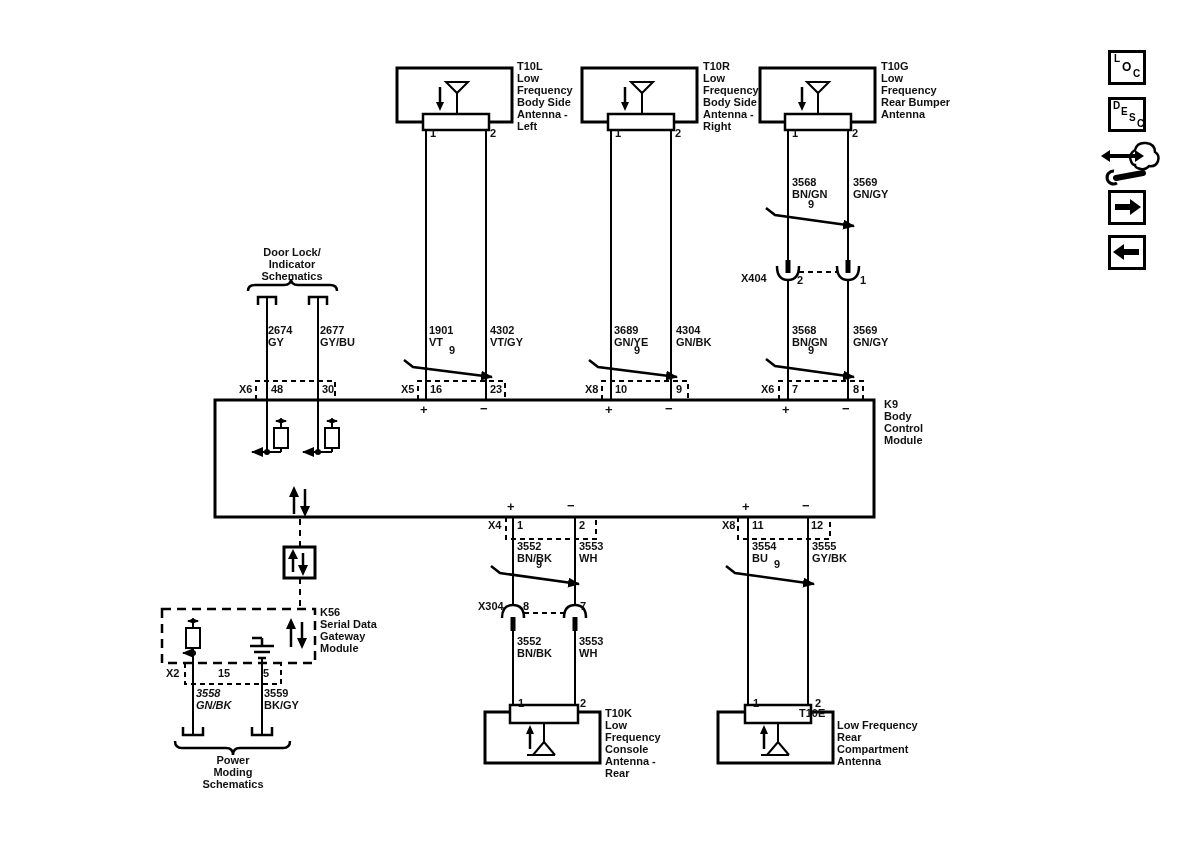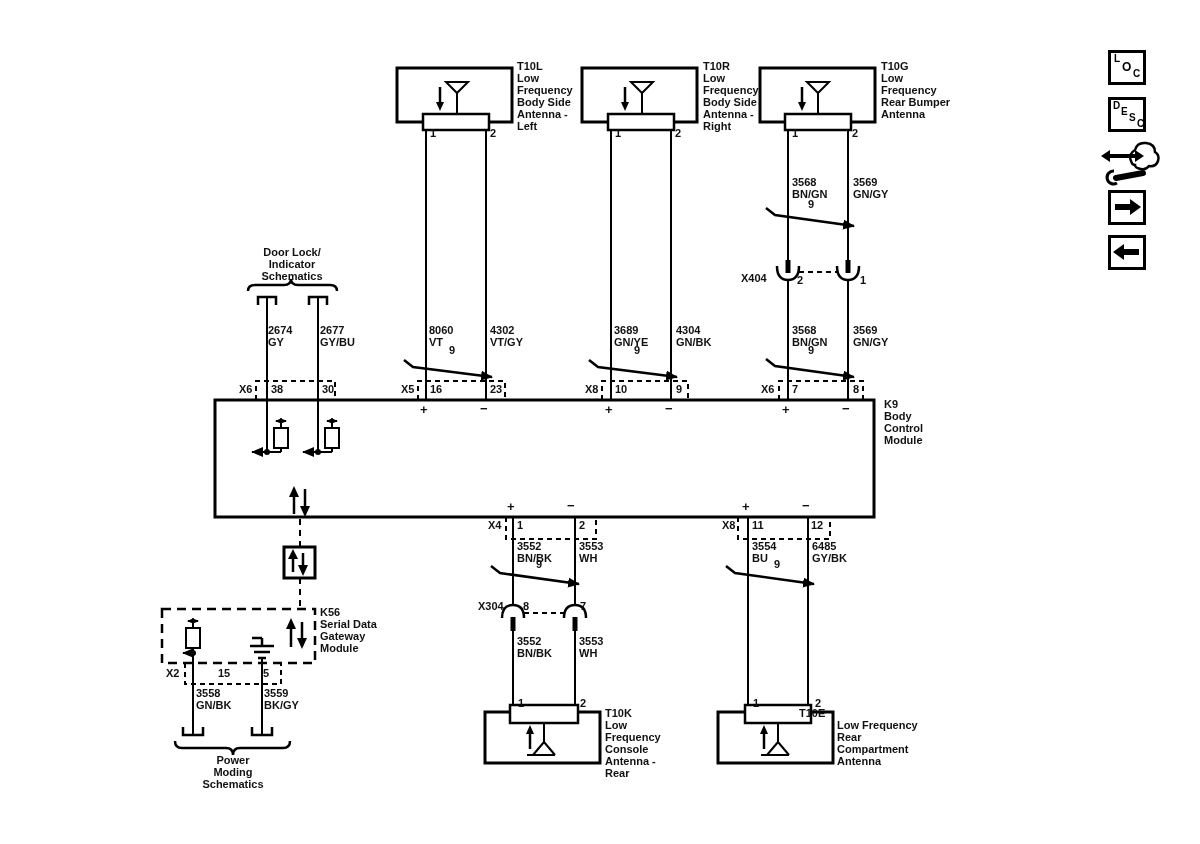--- a/index.html
+++ b/index.html
@@ -243,42 +243,42 @@
 
 <div class="lbl c" style="left:242px;top:246px;width:100px;">Door Lock/
 Indicator
 Schematics</div>
 <div class="lbl c" style="left:183px;top:754px;width:100px;">Power
 Moding
 Schematics</div>
 
 <div class="lbl" style="left:268px;top:324px;"><span>2674</span><br><span>GY</span></div>
 <div class="lbl" style="left:320px;top:324px;"><span>2677</span><br><span>GY/BU</span></div>
-<div class="lbl" style="left:429px;top:324px;"><span>8060</span><br><span>VT</span></div>
+<div class="lbl" style="left:429px;top:324px;"><span>1901</span><br><span>VT</span></div>
 <div class="lbl" style="left:490px;top:324px;"><span>4302</span><br><span>VT/GY</span></div>
 <div class="lbl" style="left:614px;top:324px;"><span>3689</span><br><span>GN/YE</span></div>
 <div class="lbl" style="left:676px;top:324px;"><span>4304</span><br><span>GN/BK</span></div>
 <div class="lbl" style="left:792px;top:176px;"><span>3568</span><br><span>BN/GN</span></div>
 <div class="lbl" style="left:853px;top:176px;"><span>3569</span><br><span>GN/GY</span></div>
 <div class="lbl" style="left:792px;top:324px;"><span>3568</span><br><span>BN/GN</span></div>
 <div class="lbl" style="left:853px;top:324px;"><span>3569</span><br><span>GN/GY</span></div>
 
 <div class="lbl" style="left:449px;top:344px;">9</div>
 <div class="lbl" style="left:634px;top:344px;">9</div>
 <div class="lbl" style="left:808px;top:198px;">9</div>
 <div class="lbl" style="left:808px;top:344px;">9</div>
 <div class="lbl" style="left:536px;top:558px;">9</div>
 <div class="lbl" style="left:774px;top:558px;">9</div>
 
 <div class="lbl" style="left:741px;top:272px;">X404</div>
 <div class="lbl" style="left:797px;top:274px;">2</div>
 <div class="lbl" style="left:860px;top:274px;">1</div>
 
 <div class="lbl" style="left:239px;top:383px;">X6</div>
-<div class="lbl" style="left:271px;top:383px;">38</div>
+<div class="lbl" style="left:271px;top:383px;">48</div>
 <div class="lbl" style="left:322px;top:383px;">30</div>
 <div class="lbl" style="left:401px;top:383px;">X5</div>
 <div class="lbl" style="left:430px;top:383px;">16</div>
 <div class="lbl" style="left:490px;top:383px;">23</div>
 <div class="lbl" style="left:585px;top:383px;">X8</div>
 <div class="lbl" style="left:615px;top:383px;">10</div>
 <div class="lbl" style="left:676px;top:383px;">9</div>
 <div class="lbl" style="left:761px;top:383px;">X6</div>
 <div class="lbl" style="left:792px;top:383px;">7</div>
 <div class="lbl" style="left:853px;top:383px;">8</div>
@@ -308,22 +308,22 @@
 <div class="lbl" style="left:579px;top:519px;">2</div>
 <div class="lbl" style="left:722px;top:519px;">X8</div>
 <div class="lbl" style="left:752px;top:519px;">11</div>
 <div class="lbl" style="left:811px;top:519px;">12</div>
 
 <div class="lbl" style="left:517px;top:540px;"><span>3552</span><br><span>BN/BK</span></div>
 <div class="lbl" style="left:579px;top:540px;"><span>3553</span><br><span>WH</span></div>
 <div class="lbl" style="left:517px;top:635px;"><span>3552</span><br><span>BN/BK</span></div>
 <div class="lbl" style="left:579px;top:635px;"><span>3553</span><br><span>WH</span></div>
 <div class="lbl" style="left:752px;top:540px;"><span>3554</span><br><span>BU</span></div>
-<div class="lbl" style="left:812px;top:540px;"><span>6485</span><br><span>GY/BK</span></div>
-<div class="lbl" style="left:196px;top:687px;"><span>3558</span><br><span>GN/BK</span></div>
+<div class="lbl" style="left:812px;top:540px;"><span>3555</span><br><span>GY/BK</span></div>
+<div class="lbl" style="left:196px;top:687px;font-style:italic;"><span>3558</span><br><span>GN/BK</span></div>
 <div class="lbl" style="left:264px;top:687px;"><span>3559</span><br><span>BK/GY</span></div>
 
 <div class="lbl" style="left:478px;top:600px;">X304</div>
 <div class="lbl" style="left:523px;top:600px;">8</div>
 <div class="lbl" style="left:580px;top:600px;">7</div>
 
 <div class="lbl" style="left:166px;top:667px;">X2</div>
 <div class="lbl" style="left:198px;top:667px;margin-left:20px;">15</div>
 <div class="lbl" style="left:263px;top:667px;">5</div>
 

